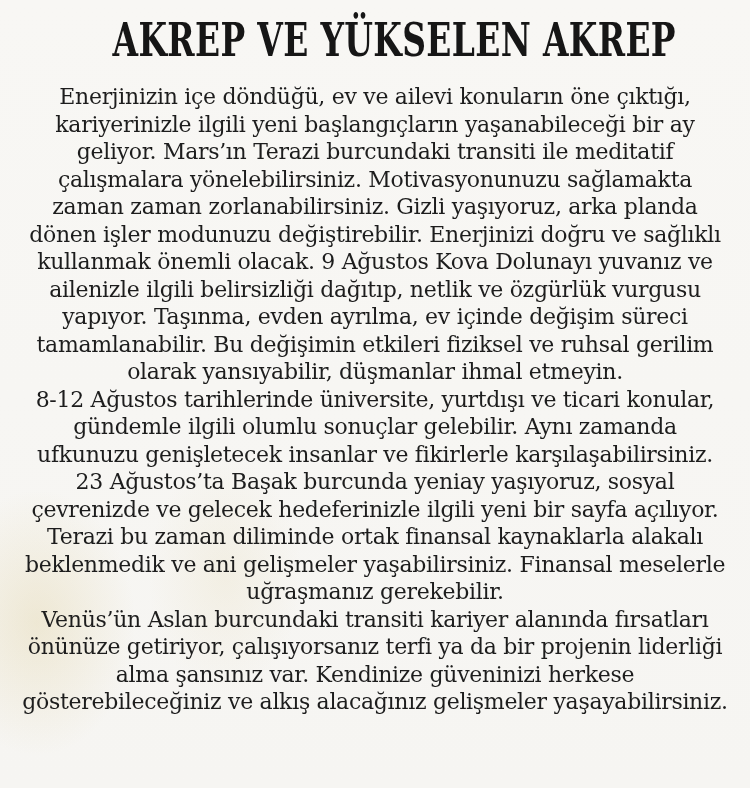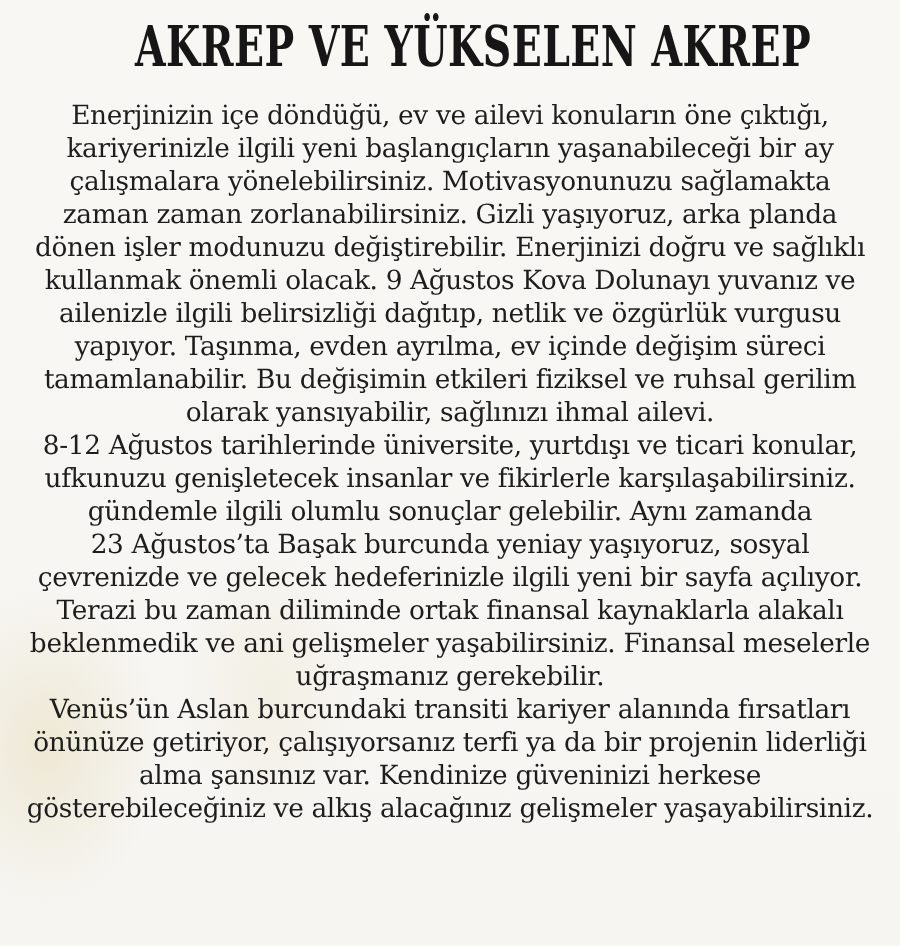--- a/index.html
+++ b/index.html
@@ -47,31 +47,32 @@
   }
 </style>
 </head>
 <body>
 
 <main class="card">
   <h1 class="title">AKREP VE YÜKSELEN AKREP</h1>
   <section class="body-text" id="body-lines">
       <div class="line">Enerjinizin içe döndüğü, ev ve ailevi konuların öne çıktığı,</div>
       <div class="line">kariyerinizle ilgili yeni başlangıçların yaşanabileceği bir ay</div>
+      <div class="line">geliyor. Mars’ın Terazi burcundaki transiti ile meditatif</div>
       <div class="line">çalışmalara yönelebilirsiniz. Motivasyonunuzu sağlamakta</div>
       <div class="line">zaman zaman zorlanabilirsiniz. Gizli yaşıyoruz, arka planda</div>
       <div class="line">dönen işler modunuzu değiştirebilir. Enerjinizi doğru ve sağlıklı</div>
       <div class="line">kullanmak önemli olacak. 9 Ağustos Kova Dolunayı yuvanız ve</div>
       <div class="line">ailenizle ilgili belirsizliği dağıtıp, netlik ve özgürlük vurgusu</div>
       <div class="line">yapıyor. Taşınma, evden ayrılma, ev içinde değişim süreci</div>
       <div class="line">tamamlanabilir. Bu değişimin etkileri fiziksel ve ruhsal gerilim</div>
-      <div class="line">olarak yansıyabilir, sağlınızı ihmal ailevi.</div>
+      <div class="line">olarak yansıyabilir, düşmanlar ihmal etmeyin.</div>
       <div class="line">8-12 Ağustos tarihlerinde üniversite, yurtdışı ve ticari konular,</div>
+      <div class="line">gündemle ilgili olumlu sonuçlar gelebilir. Aynı zamanda</div>
       <div class="line">ufkunuzu genişletecek insanlar ve fikirlerle karşılaşabilirsiniz.</div>
-      <div class="line">gündemle ilgili olumlu sonuçlar gelebilir. Aynı zamanda</div>
       <div class="line">23 Ağustos’ta Başak burcunda yeniay yaşıyoruz, sosyal</div>
       <div class="line">çevrenizde ve gelecek hedeferinizle ilgili yeni bir sayfa açılıyor.</div>
       <div class="line">Terazi bu zaman diliminde ortak finansal kaynaklarla alakalı</div>
       <div class="line">beklenmedik ve ani gelişmeler yaşabilirsiniz. Finansal meselerle</div>
       <div class="line">uğraşmanız gerekebilir.</div>
       <div class="line">Venüs’ün Aslan burcundaki transiti kariyer alanında fırsatları</div>
       <div class="line">önünüze getiriyor, çalışıyorsanız terfi ya da bir projenin liderliği</div>
       <div class="line">alma şansınız var. Kendinize güveninizi herkese</div>
       <div class="line">gösterebileceğiniz ve alkış alacağınız gelişmeler yaşayabilirsiniz.</div>
     </section>

